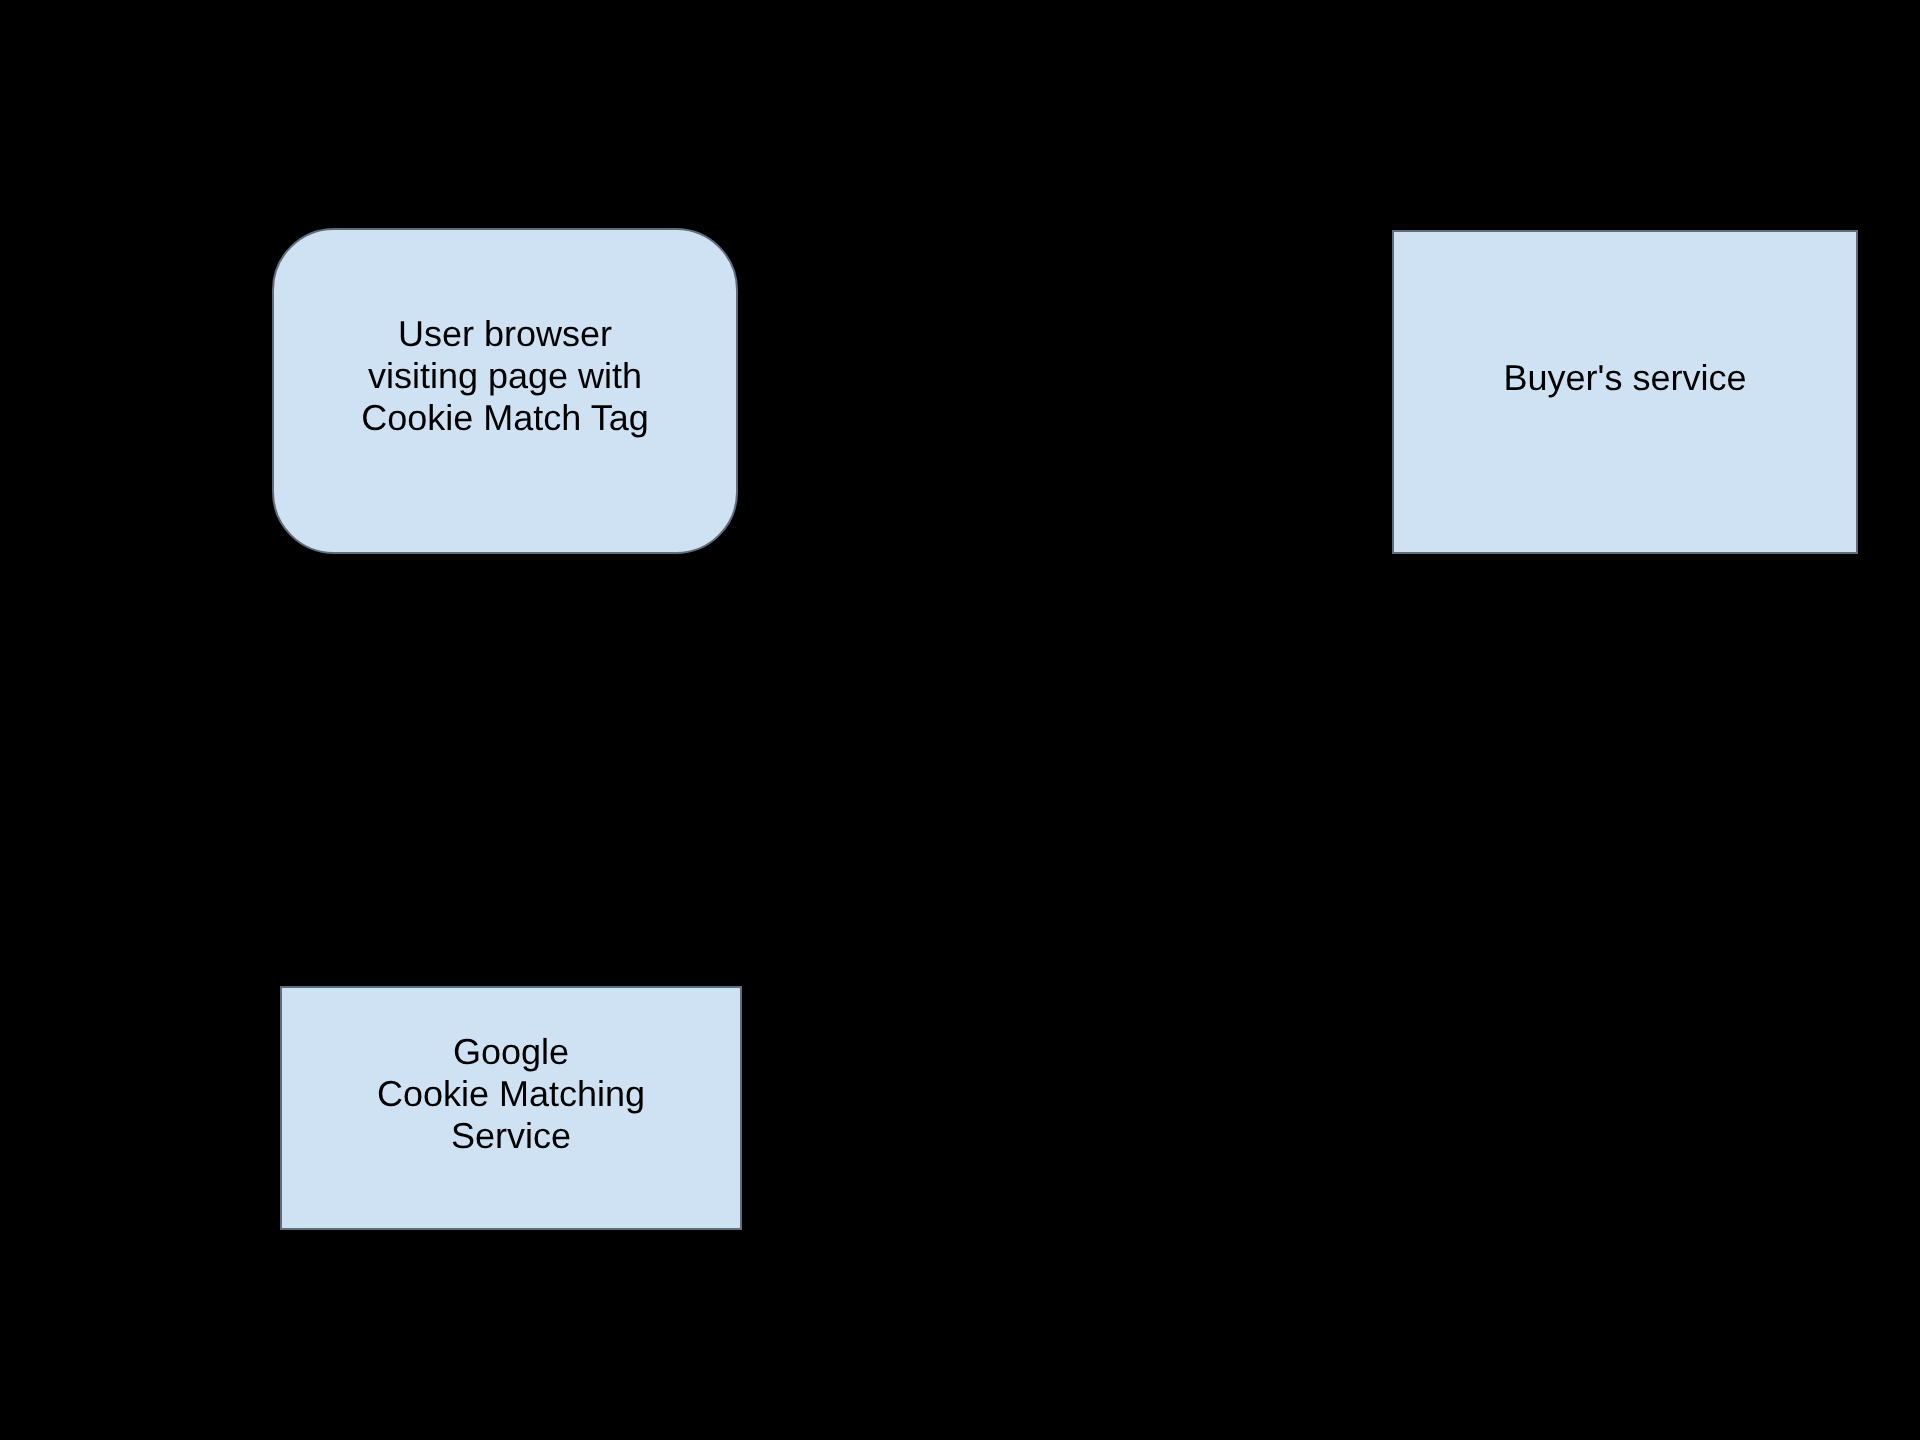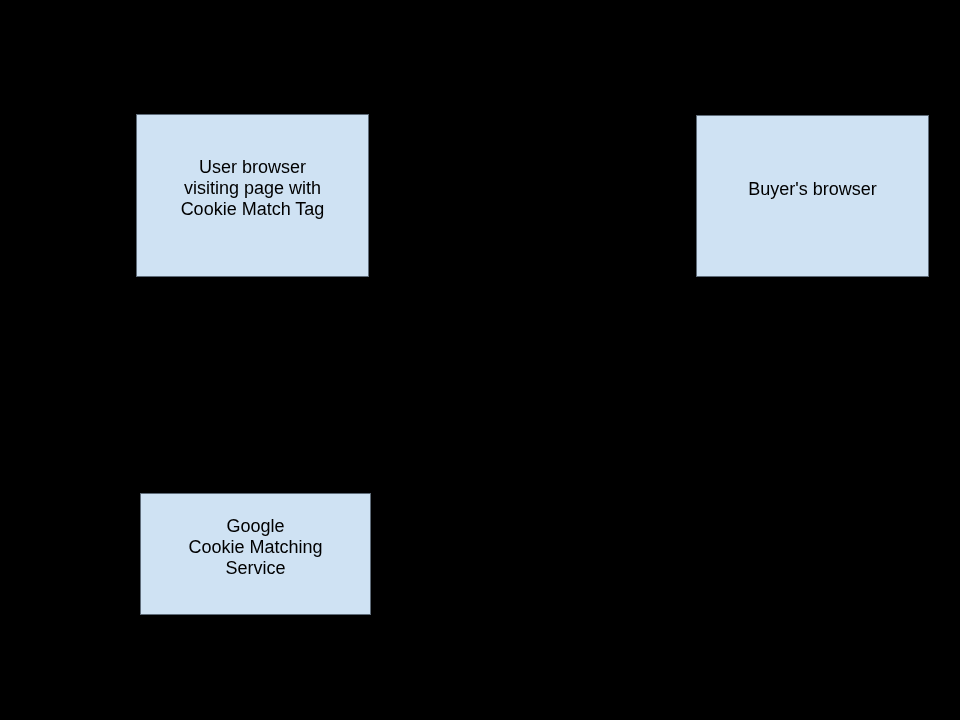--- a/index.html
+++ b/index.html
@@ -31,20 +31,21 @@
     text-align: center;
     color: #000000;
     font-size: 18px;
     line-height: 21px;
   }
   .node-user-browser {
     left: 136px;
     top: 114px;
     width: 233px;
     height: 163px;
+    border-radius: 31px;
   }
   .node-buyers-service {
     left: 696px;
     top: 115px;
     width: 233px;
     height: 162px;
   }
   .node-google-cookie-matching {
     left: 140px;
     top: 493px;
@@ -57,21 +58,21 @@
 
 <div class="canvas">
 
   <div class="node node-user-browser">
     <span class="node-label">User browser
 visiting page with
 Cookie Match Tag</span>
   </div>
 
   <div class="node node-buyers-service">
-    <span class="node-label">Buyer's browser</span>
+    <span class="node-label">Buyer's service</span>
   </div>
 
   <div class="node node-google-cookie-matching">
     <span class="node-label">Google
 Cookie Matching
 Service</span>
   </div>
 
 </div>
 

